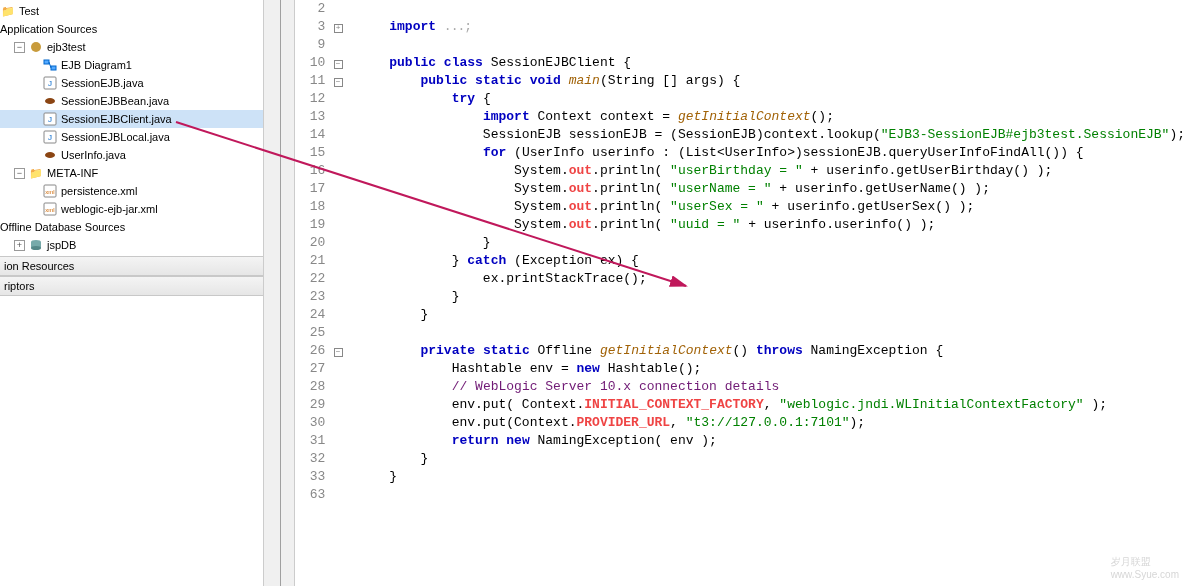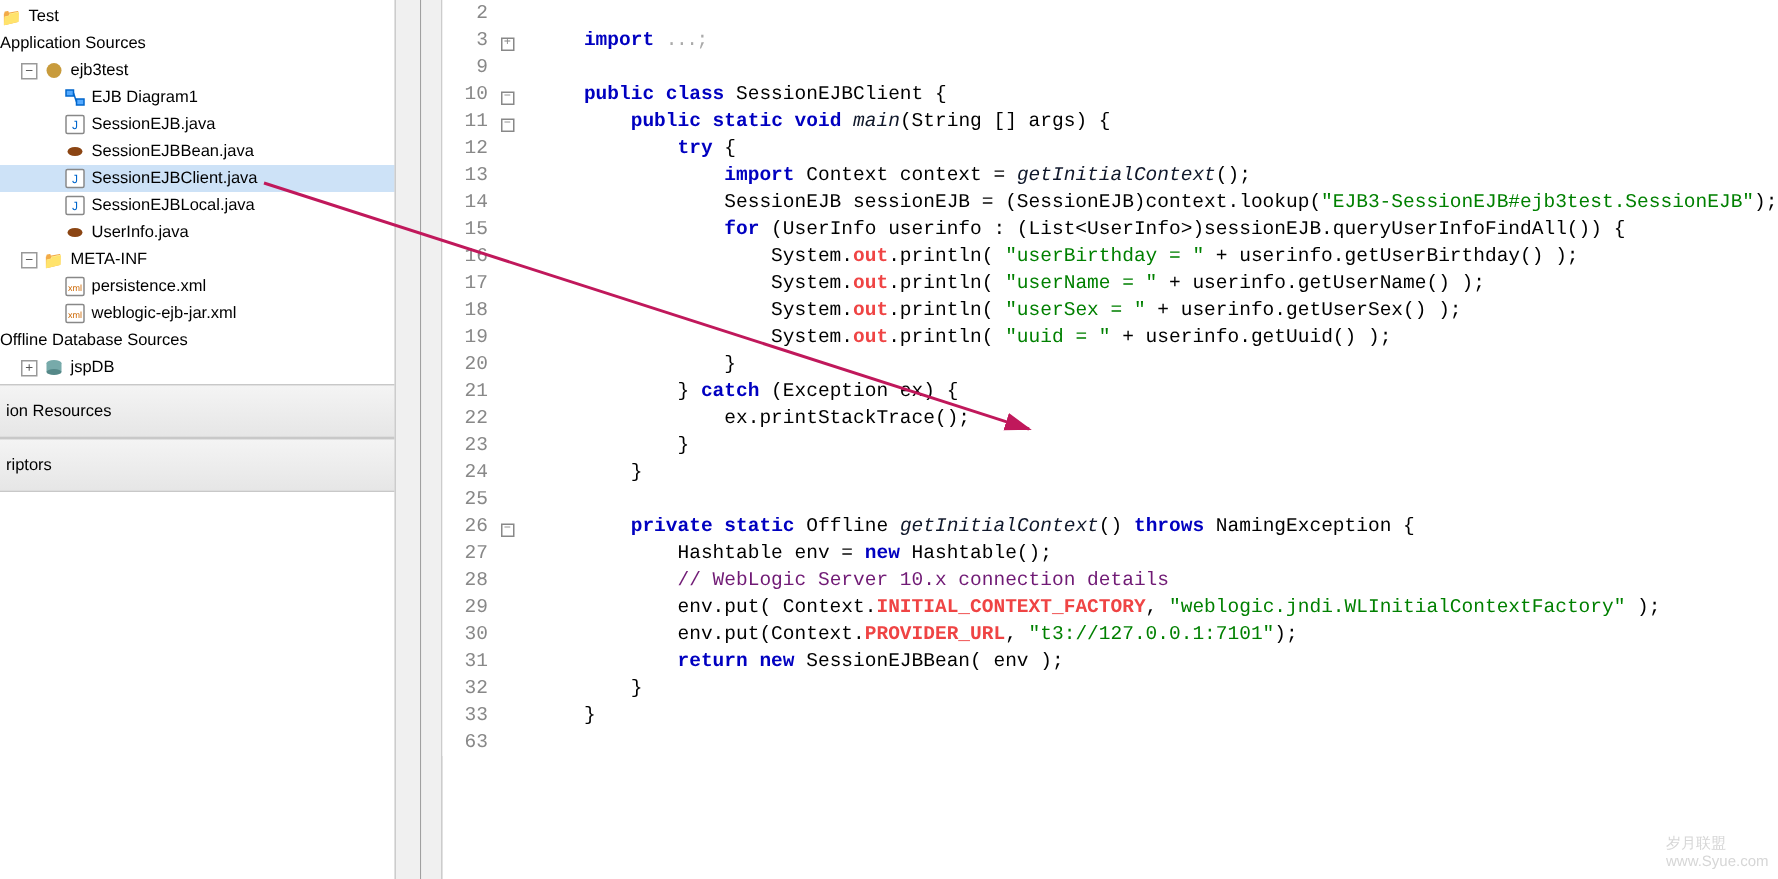--- a/index.html
+++ b/index.html
@@ -57,21 +57,21 @@
     display: inline-flex;
     align-items: center; justify-content: center;
     margin-right: 3px;
     font-size: 11px;
   }
   .ico svg { width:14px; height:14px; }
   .section-header {
     background: linear-gradient(#f4f4f4,#e6e6e6);
     border-top: 1px solid #c8c8c8;
     border-bottom: 1px solid #c8c8c8;
-    height: 36px;
+    height: 20px;
     display: flex;
     align-items: center;
     padding-left: 4px;
     font-family: Tahoma, sans-serif;
     font-size: 11px;
   }
   .vscroll {
     position: absolute;
     right: 0; top: 0;
     width: 17px; height: 100%;
@@ -118,21 +118,21 @@
     background: #fff;
   }
   .code {
     flex: 1;
     white-space: pre;
     padding-left: 4px;
     color: #000;
     margin-left: 40px;
   }
   .code .kw { color: #0000c0; font-weight: bold; }
-  .code .mth { font-style: italic; color: #0f172a; }
+  .code .mth { font-style: italic; color: #a16207; }
   .code .str { color: #008000; }
   .code .fld { color: #ef4444; font-weight: bold; }
   .code .cmt { color: #701a75; }
   .line { display: flex; height: 18px; }
   .dotted-fold {
     color: #aaa;
     letter-spacing: -1px;
   }
   
   .annot {
@@ -366,21 +366,21 @@
           <div class="code"><span>                System.</span><span class="fld">out</span><span>.println( </span><span class="str">"userName = "</span><span> + userinfo.getUserName() );</span></div>
         </div>
         <div class="line">
           <div class="lineno">18</div>
           <div class="fold-col"></div>
           <div class="code"><span>                System.</span><span class="fld">out</span><span>.println( </span><span class="str">"userSex = "</span><span> + userinfo.getUserSex() );</span></div>
         </div>
         <div class="line">
           <div class="lineno">19</div>
           <div class="fold-col"></div>
-          <div class="code"><span>                System.</span><span class="fld">out</span><span>.println( </span><span class="str">"uuid = "</span><span> + userinfo.getUuid() );</span></div>
+          <div class="code"><span>                System.</span><span class="fld">out</span><span>.println( </span><span class="str">"uuid = "</span><span> + userinfo.userinfo() );</span></div>
         </div>
         <div class="line">
           <div class="lineno">20</div>
           <div class="fold-col"></div>
           <div class="code"><span>            }</span></div>
         </div>
         <div class="line">
           <div class="lineno">21</div>
           <div class="fold-col"></div>
           <div class="code"><span>        } </span><span class="kw">catch</span><span> (Exception ex) {</span></div>
@@ -426,21 +426,21 @@
           <div class="code"><span>        env.put( Context.</span><span class="fld">INITIAL_CONTEXT_FACTORY</span><span>, </span><span class="str">"weblogic.jndi.WLInitialContextFactory"</span><span> );</span></div>
         </div>
         <div class="line">
           <div class="lineno">30</div>
           <div class="fold-col"></div>
           <div class="code"><span>        env.put(Context.</span><span class="fld">PROVIDER_URL</span><span>, </span><span class="str">"t3://127.0.0.1:7101"</span><span>);</span></div>
         </div>
         <div class="line">
           <div class="lineno">31</div>
           <div class="fold-col"></div>
-          <div class="code"><span>        </span><span class="kw">return new</span><span> SessionEJBBean( env );</span></div>
+          <div class="code"><span>        </span><span class="kw">return new</span><span> NamingException( env );</span></div>
         </div>
         <div class="line">
           <div class="lineno">32</div>
           <div class="fold-col"></div>
           <div class="code"><span>    }</span></div>
         </div>
         <div class="line">
           <div class="lineno">33</div>
           <div class="fold-col"></div>
           <div class="code"><span>}</span></div>

